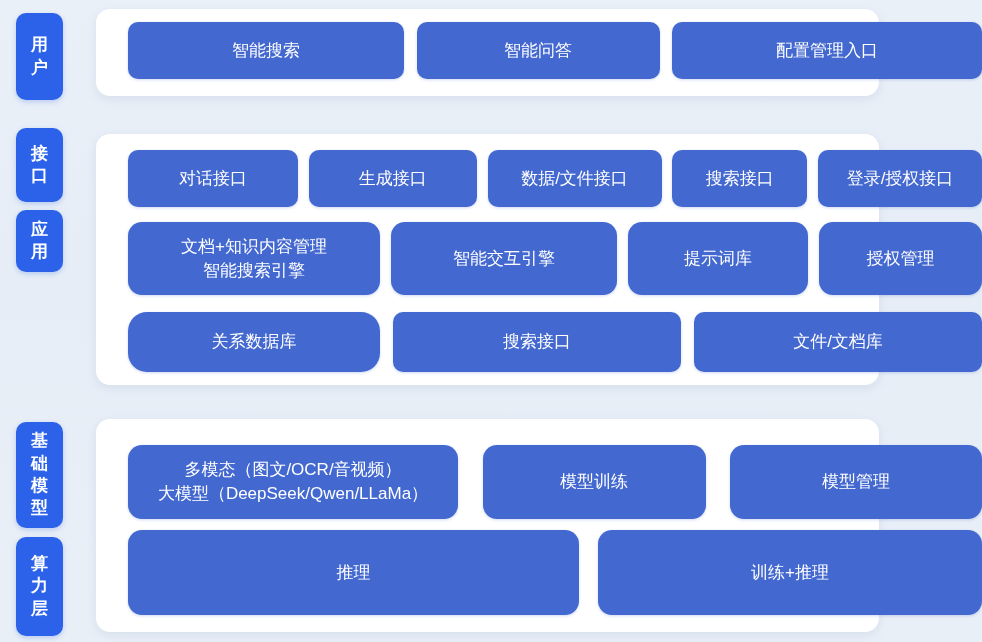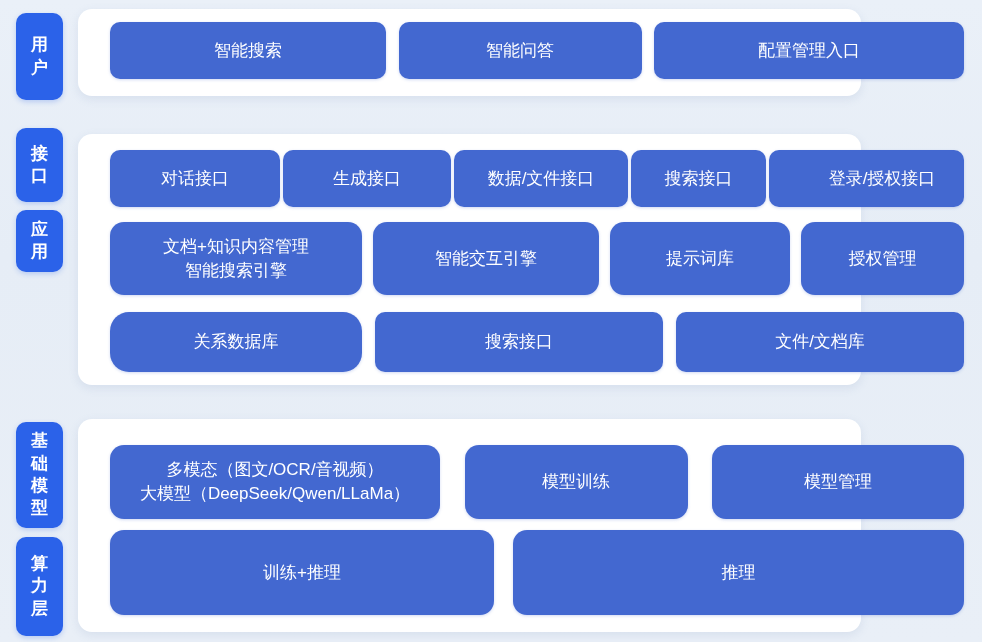--- a/index.html
+++ b/index.html
@@ -27,21 +27,21 @@
     word-break:break-all;
     text-align:center;
     color:#ffffff;
     font-size:17px;
     font-weight:600;
     line-height:1.32;
     letter-spacing:0;
   }
   
   .panel{
-    position:absolute;left:78px;width:783px;
+    position:absolute;left:96px;width:783px;
     background:#ffffff;
     border-radius:14px;
     box-shadow:0 3px 10px rgba(120,145,185,0.16);
   }
   .row{
     position:absolute;left:32px;width:854px;
     display:flex;justify-content:space-between;align-items:stretch;
   }
   .block{
     background:#4368d0;
@@ -85,21 +85,21 @@
       <div class="block" style="width:310px;">配置管理入口</div>
     </div>
   </div>
 
   <div class="panel" style="top:134px;height:251px;">
     <div class="row" style="top:16px;height:57px;">
       <div class="block" style="width:170px;">对话接口</div>
       <div class="block" style="width:168px;">生成接口</div>
       <div class="block" style="width:174px;">数据/文件接口</div>
       <div class="block" style="width:135px;">搜索接口</div>
-      <div class="block" style="width:164px;padding-left:31px;">登录/授权接口</div>
+      <div class="block" style="width:164px;">登录/授权接口</div>
     </div>
     <div class="row" style="top:88px;height:73px;">
       <div class="block big" style="width:252px;">
         <span>文档+知识内容管理</span>
         <span>智能搜索引擎</span>
       </div>
       <div class="block big" style="width:226px;">智能交互引擎</div>
       <div class="block big" style="width:180px;">提示词库</div>
       <div class="block big" style="width:163px;">授权管理</div>
     </div>
@@ -113,18 +113,18 @@
   <div class="panel" style="top:419px;height:213px;">
     <div class="row" style="top:26px;height:74px;">
       <div class="block big" style="width:330px;">
         <span>多模态（图文/OCR/音视频）</span>
         <span>大模型（DeepSeek/Qwen/LLaMa）</span>
       </div>
       <div class="block big" style="width:223px;">模型训练</div>
       <div class="block big" style="width:252px;">模型管理</div>
     </div>
     <div class="row" style="top:111px;height:85px;">
+      <div class="block big" style="width:451px;">推理</div>
       <div class="block big" style="width:384px;">训练+推理</div>
-      <div class="block big" style="width:451px;">推理</div>
     </div>
   </div>
 
 </div>
 
 </body></html>

